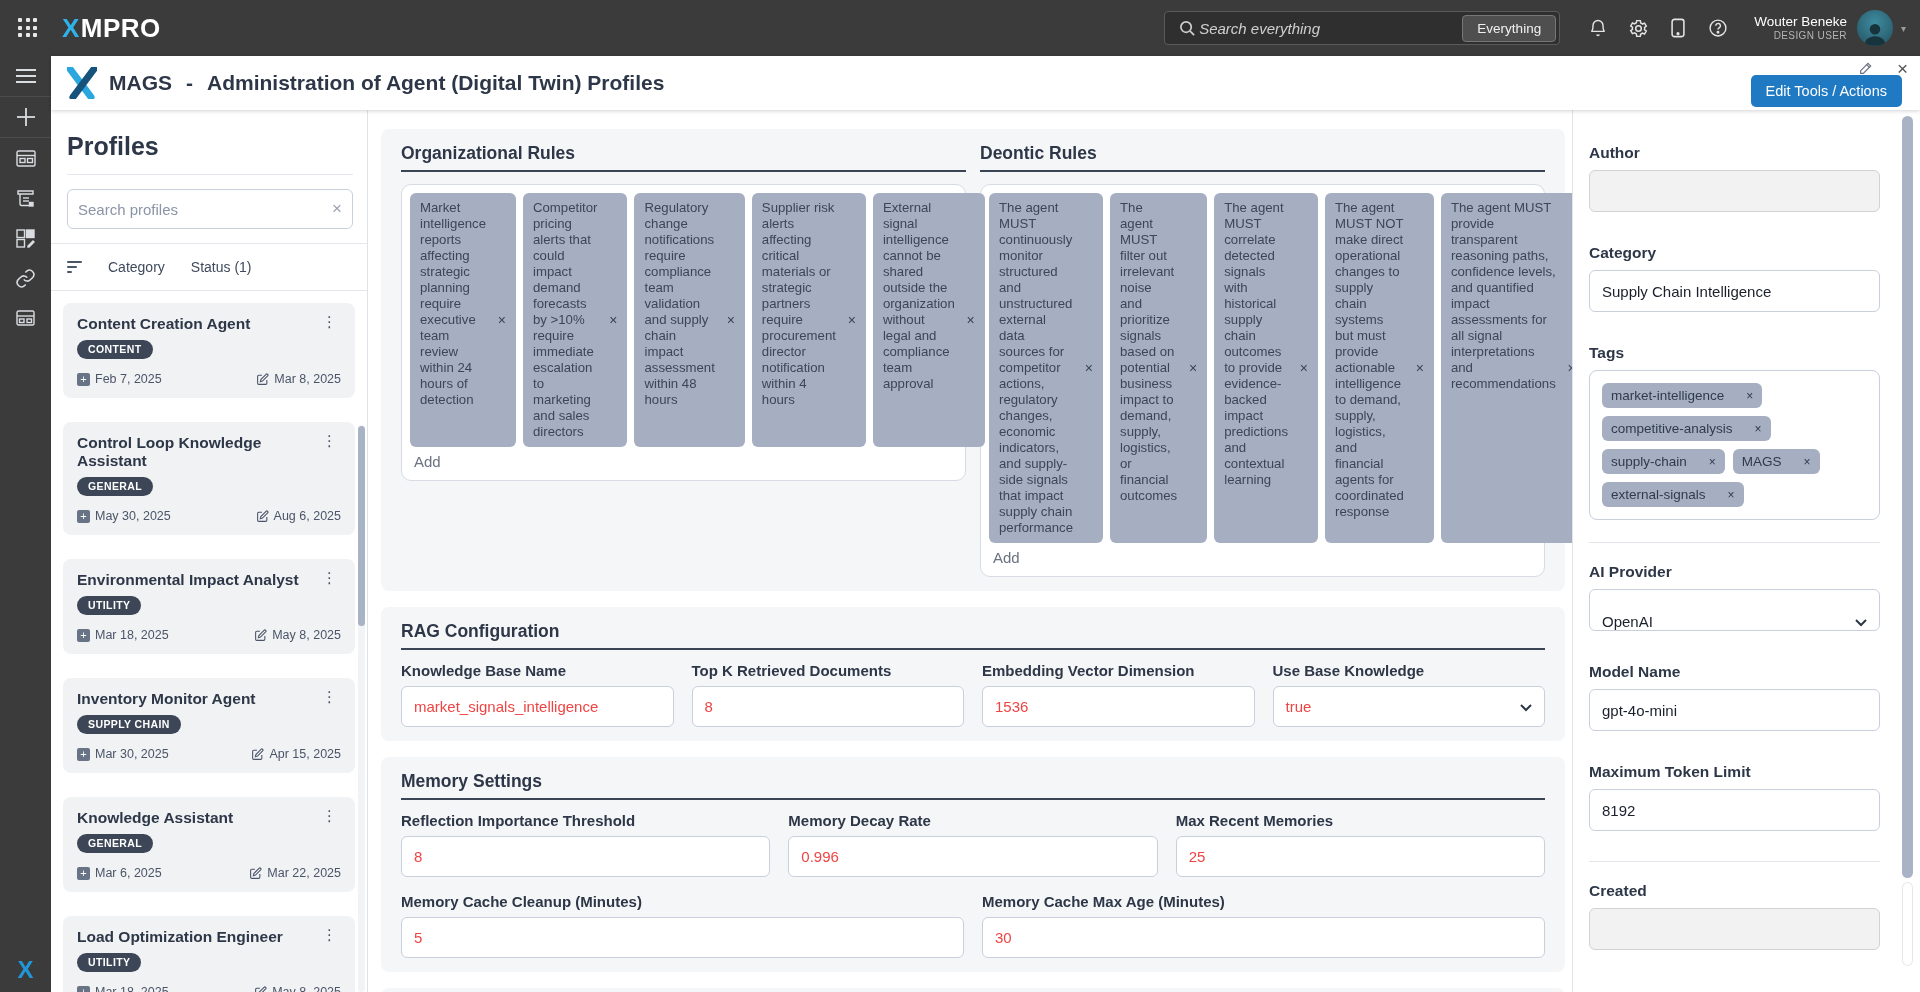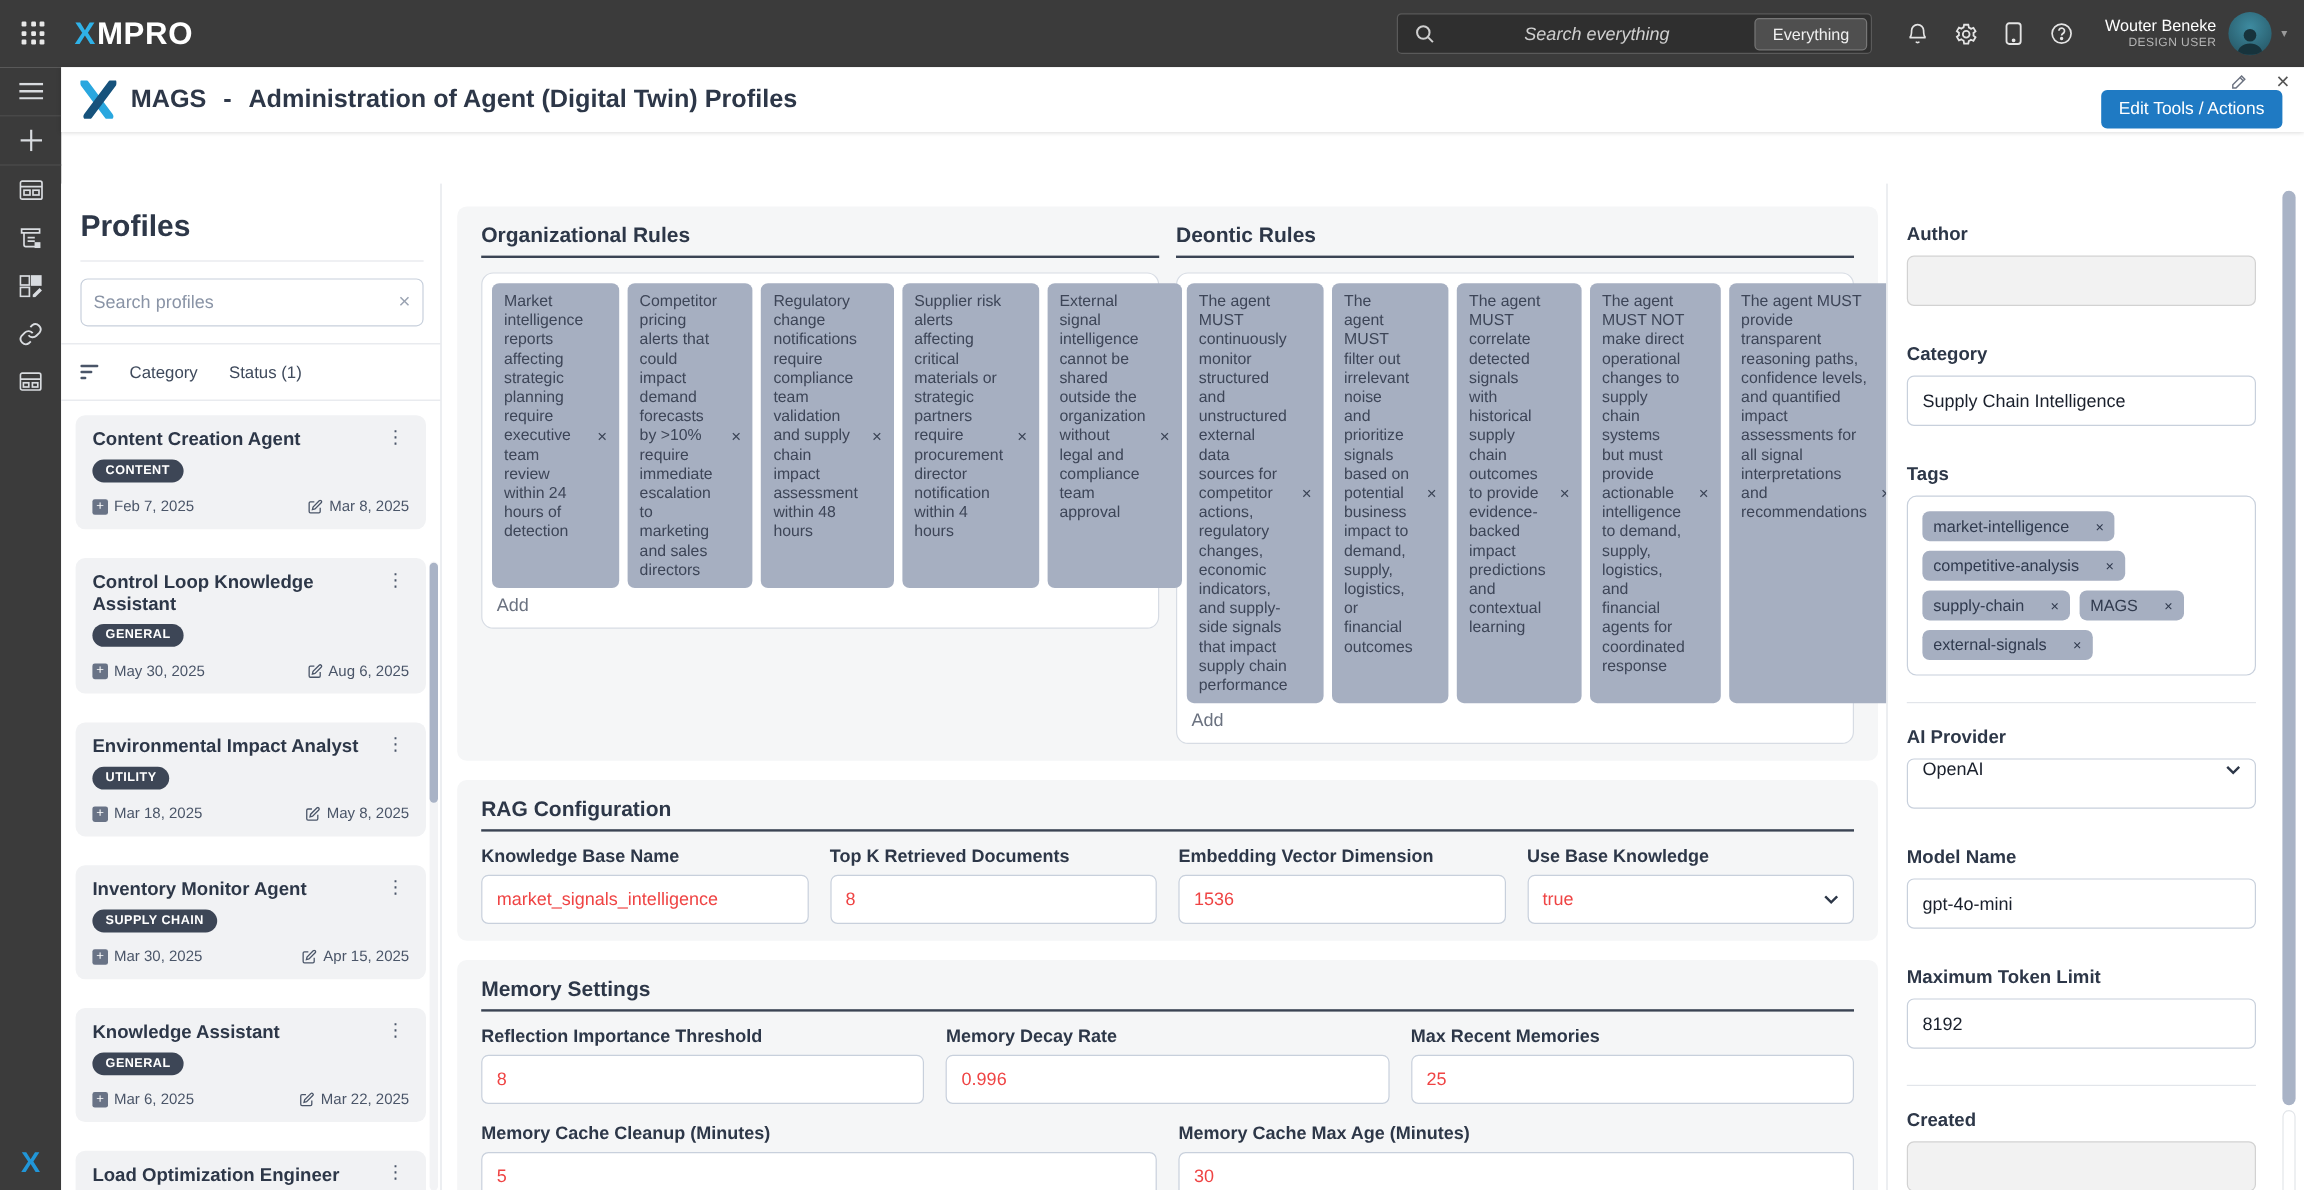--- a/index.html
+++ b/index.html
@@ -10,21 +10,21 @@
   .topbar { height:56px; background:#3b3b3b; display:flex; align-items:center; padding:0 14px 0 10px; }
   .waffle { width:20px; height:20px; display:grid; grid-template-columns:repeat(3,1fr); gap:3px; margin:0 24px 0 8px; cursor:pointer; }
   .waffle i { background:#e8e8e8; width:4px; height:4px; border-radius:1px; }
   .brand { display:flex; align-items:baseline; font-weight:bold; font-size:26px; letter-spacing:.5px; }
   .brand .bx { color:#2fb2e8; margin-right:1px; }
   .brand .brest { color:#fff; }
   .top-spacer { flex:1; }
   .searchbox { width:396px; height:34px; background:#2f2f2f; border:1px solid #5a5a5a; border-radius:4px;
     display:flex; align-items:center; padding:0 3px 0 10px; margin-right:18px; }
   .searchbox input { flex:1; background:transparent; border:none; outline:none; color:#ddd;
-    font-style:italic; font-size:15px; font-family:inherit;text-align:center; }
+    font-style:italic; font-size:15px; font-family:inherit; }
   .searchbox input::placeholder { color:#cfcfcf; }
   .scope-btn { background:#4f4f4f; border:1px solid #777; color:#f0f0f0; font-size:13.5px;
     border-radius:4px; padding:5px 14px; cursor:pointer; }
   .nav-ic { width:40px; height:40px; display:flex; align-items:center; justify-content:center; color:#e4e4e4; cursor:pointer; }
   .userblock { text-align:right; margin:0 10px 0 16px; line-height:1.15; }
   .uname { color:#fff; font-size:13.5px; }
   .urole { color:#b5b5b5; font-size:10px; letter-spacing:.4px; }
   .avatar { width:36px; height:36px; border-radius:50%; background:radial-gradient(circle at 50% 35%, #3e8ba0, #23505e); overflow:hidden; position:relative; cursor:pointer; }
   .avatar svg { position:absolute; bottom:-2px; left:4px; }
   .user-caret { color:#9a9a9a; font-size:10px; margin-left:8px; cursor:pointer; }
@@ -45,21 +45,21 @@
   .hdr-app { font-size:21px; font-weight:bold; }
   .hdr-sep { font-size:21px; font-weight:bold; }
   .hdr-name { font-size:21px; font-weight:bold; }
   .hdr-right { position:absolute; right:0; top:0; height:54px; width:220px; }
   .edit-btn { position:absolute; right:18px; top:19px; background:#1f7ac3; color:#fff; border:none; border-radius:5px;
     font-size:14.5px; padding:8px 15px; cursor:pointer; font-family:inherit; }
   .hdr-pencil { position:absolute; right:46px; top:4px; color:#6b7280; cursor:pointer; }
   .hdr-close { position:absolute; right:12px; top:2px; color:#555; font-size:19px; cursor:pointer; }
 
   
-  .app-body { flex:1; display:flex; min-height:0;margin-top:43px; }
+  .app-body { flex:1; display:flex; min-height:0; }
 
   
   .profiles { width:317px; border-right:1px solid #dfe3e8; position:relative; padding:0; background:#fff; }
   .profiles-inner { padding:22px 14px 0 16px; }
   .profiles-title { font-size:25px; font-weight:bold; color:#2d3748; }
   .p-divider { border-bottom:1px solid #e4e7eb; margin-top:13px; }
   .p-search { margin:14px 0; height:40px; border:1px solid #c8d0dc; border-radius:6px; display:flex; align-items:center; padding:0 10px; }
   .p-search input { flex:1; border:none; outline:none; font-size:15px; color:#333; font-family:inherit; }
   .p-search input::placeholder { color:#8a94a6; }
   .p-clear { color:#9aa3b2; font-size:17px; cursor:pointer; }
@@ -108,21 +108,21 @@
   .panel-sliver { background:#f5f6f7; border-radius:8px 8px 0 0; height:40px; }
 
   
   .rightpanel { width:348px; border-left:1px solid #e0e3e8; position:relative; padding:34px 40px 0 16px; background:#fff; }
   .rp-label { font-size:15.5px; font-weight:bold; color:#2d3748; }
   .rp-field { margin-bottom:32px; }
   .rp-field input { margin-top:8px; width:100%; height:42px; border:1px solid #c8d0dc; border-radius:6px;
     font-size:15px; color:#1a202c; padding:0 12px; font-family:inherit; outline:none; background:#fff; }
   .rp-field input.disabled { background:#f2f2f2; border-color:#d2d2d2; }
   .rp-sel { margin-top:8px; width:100%; height:42px; border:1px solid #c8d0dc; border-radius:6px; background:#fff;
-    display:flex; align-items:flex-start; justify-content:space-between; padding:0 12px; font-size:15px; color:#1a202c; cursor:pointer; }
+    display:flex; align-items:flex-end; justify-content:space-between; padding:0 12px; font-size:15px; color:#1a202c; cursor:pointer; }
   .tags-box { margin-top:8px; border:1px solid #c8d0dc; border-radius:8px; padding:12px; display:flex; flex-wrap:wrap;
     gap:8px; align-items:center; }
   .tag { background:#a6afc1; border-radius:6px; color:#303a4e; font-size:13.5px; padding:5px 9px; display:inline-flex;
     align-items:center; gap:22px; }
   .tag-x { font-size:12px; cursor:pointer; color:#2f394d; }
   .rp-divider { border-bottom:1px solid #e2e5ea; margin:22px 0 20px; }
   .rp-scroll-thumb { position:absolute; right:7px; top:6px; width:11px; height:762px; background:#a9b3c6; border-radius:6px; cursor:grab; }
   .rp-scroll-track-btm { position:absolute; right:7px; top:772px; width:11px; height:84px; background:#fff; border:1px solid #e3e6ea; border-radius:6px; }
 </style>
 </head>

